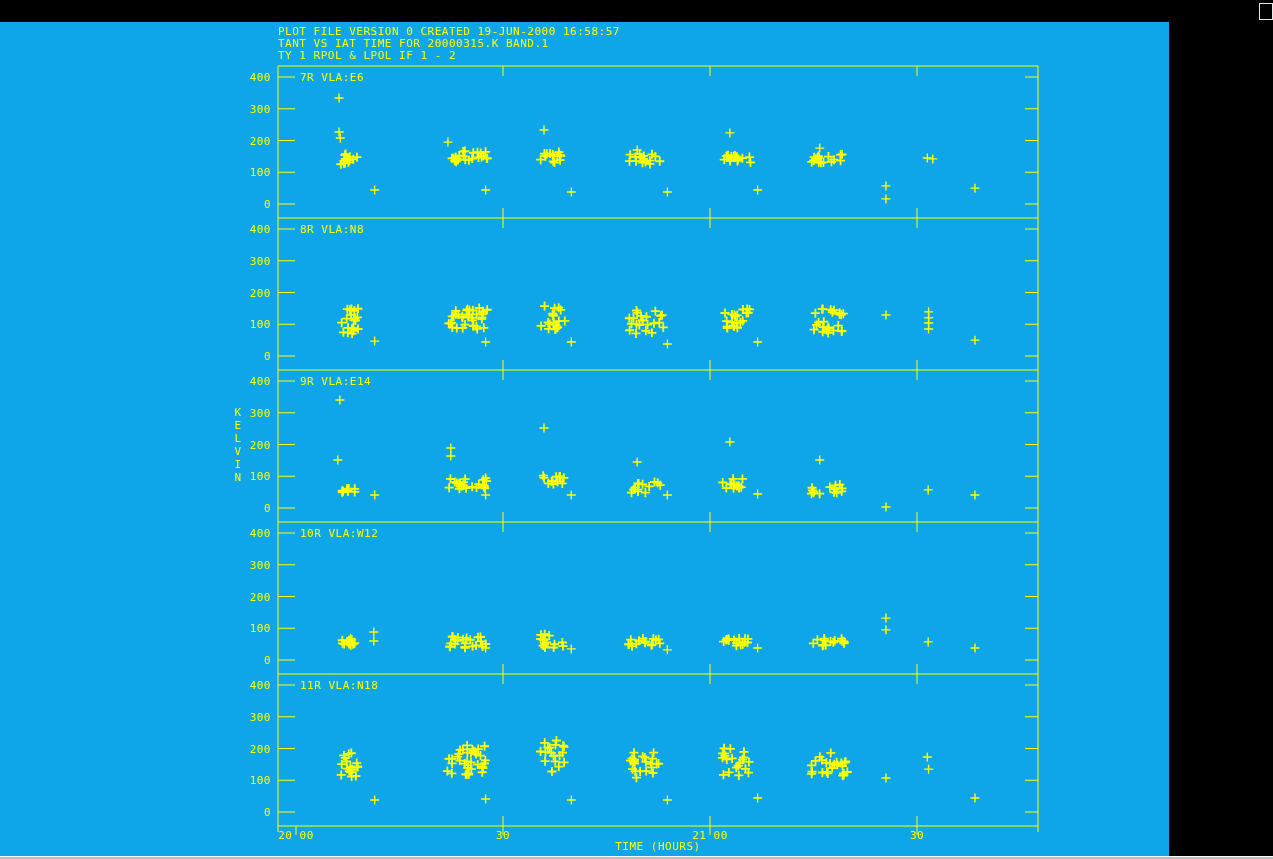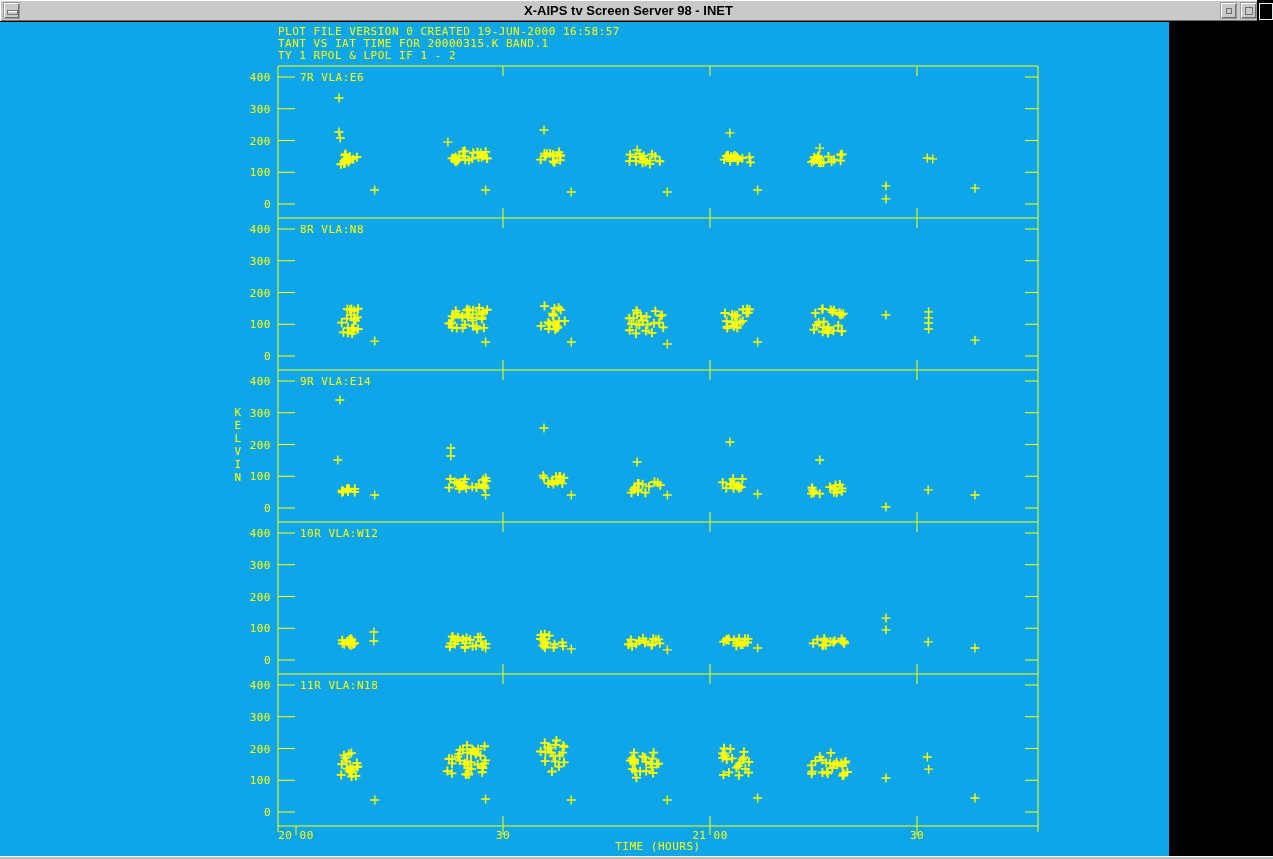--- a/index.html
+++ b/index.html
@@ -27,32 +27,20 @@
             background:#000;border:1px solid #e8e8e8;}
   .screen{position:absolute;left:0;top:22px;width:1169px;height:835px;background:#0ea5e9;}
   .bottom-border{position:absolute;left:0;top:856px;width:1273px;height:3px;background:#bdbdbd;
             box-shadow:inset 0 1px 0 #ffffff;}
   svg text{font-family:"DejaVu Sans Mono","Liberation Mono",monospace;}
 </style>
 </head>
 <body>
 
 <div class="window">
-  <div class="titlebar">
-    <div class="wm-btn menu-btn">
-      <span class="menu-glyph"></span>
-    </div>
-    <div class="titlebar-title">X-AIPS tv Screen Server 98 - INET</div>
-    <div class="wm-btn btn-iconify">
-      <span class="dot-glyph"></span>
-    </div>
-    <div class="wm-btn btn-maximize">
-      <span class="sq-glyph"></span>
-    </div>
-  </div>
   <div class="resize-corner"></div>
   <div class="screen">
     <svg id="plot-svg" width="1273" height="835" viewBox="0 22 1273 835">
         <text x="278" y="35" fill="#ffff00" font-size="11" letter-spacing="0.5" text-anchor="start">PLOT FILE VERSION 0  CREATED 19-JUN-2000 16:58:57</text>
         <text x="278" y="47" fill="#ffff00" font-size="11" letter-spacing="0.5" text-anchor="start">TANT VS IAT TIME FOR 20000315.K BAND.1</text>
         <text x="278" y="59" fill="#ffff00" font-size="11" letter-spacing="0.5" text-anchor="start">TY 1  RPOL &amp; LPOL  IF 1 - 2</text>
         <line x1="278" y1="66" x2="1038" y2="66" stroke="#ffff00" stroke-width="1"></line>
         <line x1="503" y1="66" x2="503" y2="76" stroke="#ffff00" stroke-width="1"></line>
         <line x1="710" y1="66" x2="710" y2="76" stroke="#ffff00" stroke-width="1"></line>
         <line x1="917" y1="66" x2="917" y2="76" stroke="#ffff00" stroke-width="1"></line>

